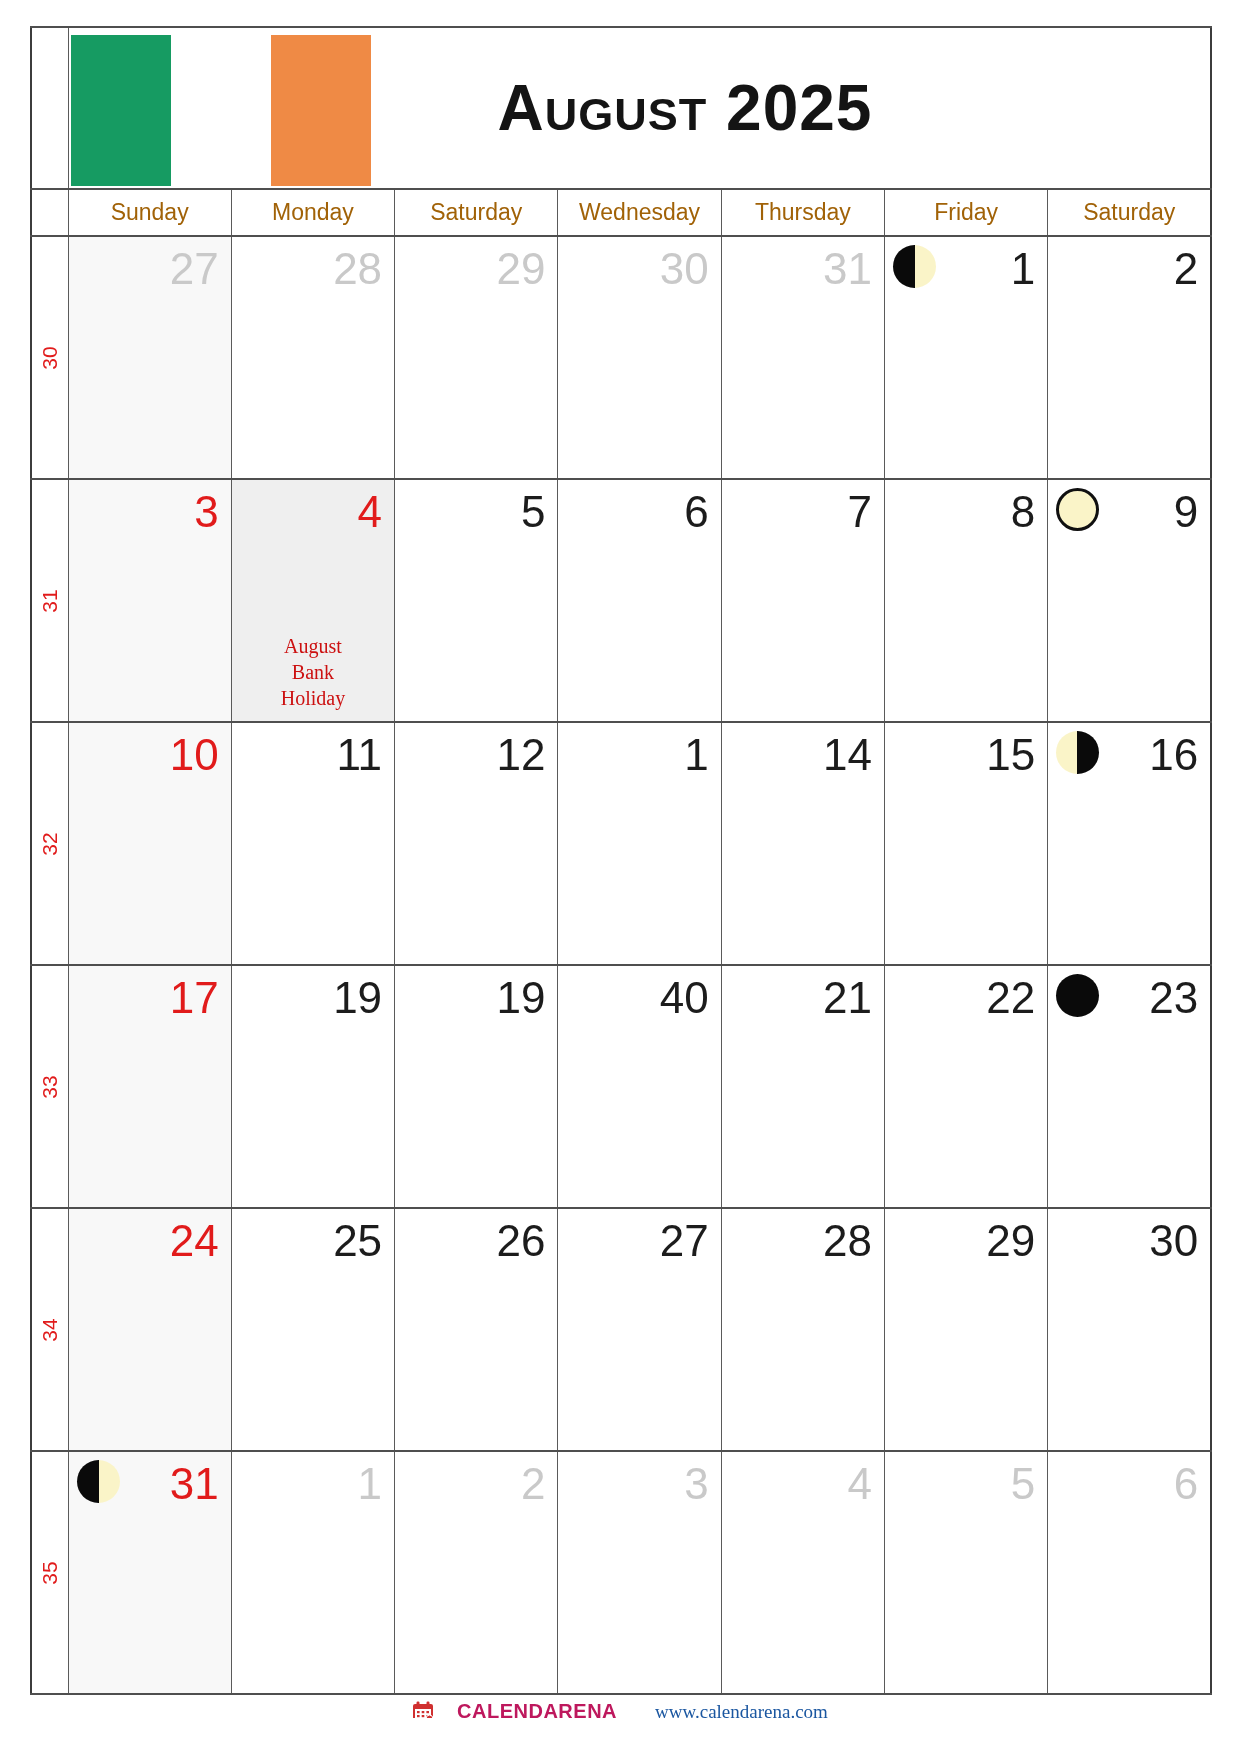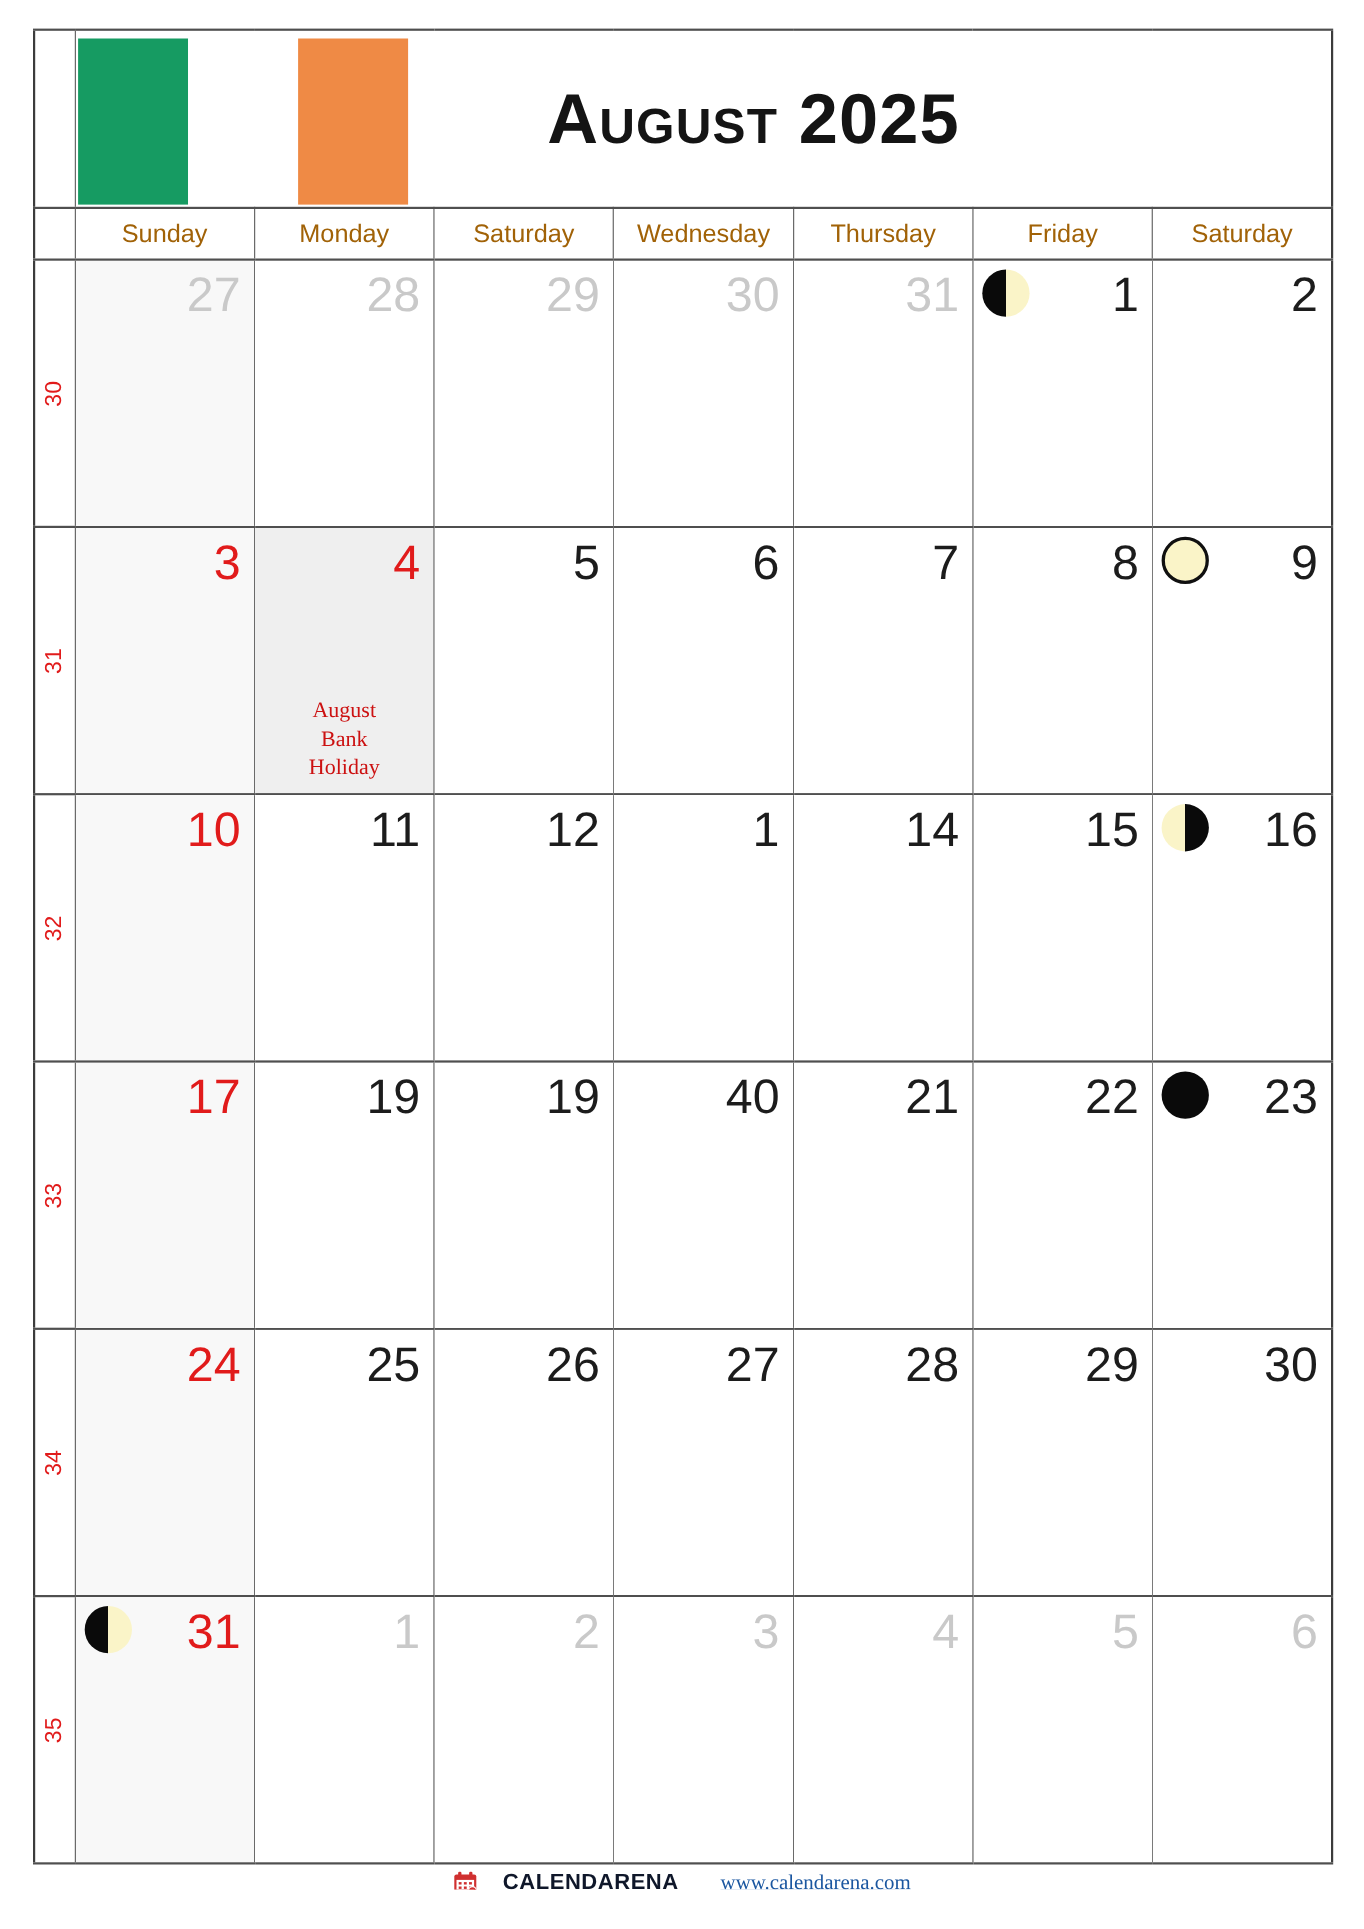--- a/index.html
+++ b/index.html
@@ -37,21 +37,21 @@
   .moon.new{background:#0a0a0a;}
   .moon.first-quarter{background:linear-gradient(90deg,#0a0a0a 50%,#faf4c8 50%);}
   .moon.last-quarter{background:linear-gradient(90deg,#faf4c8 50%,#0a0a0a 50%);}
   .holiday{position:absolute;bottom:10px;left:0;right:0;text-align:center;
            font-family:"Liberation Serif",serif;color:#cc1111;font-size:20px;
            line-height:1.3;padding:0 30px;}
   
   .footer{position:absolute;top:1700px;left:0;width:1240px;display:flex;
           align-items:center;justify-content:center;}
   .brand{display:flex;align-items:center;gap:23px;font-weight:700;font-size:20px;
-         letter-spacing:.5px;color:#0f172a;}
+         letter-spacing:.5px;color:#be185d;}
   .brand svg{display:block;}
   .site-link{font-family:"Liberation Serif",serif;font-size:19px;color:#1a56a0;
              text-decoration:underline;margin-left:38px;}
 </style>
 </head>
 <body>
 
 <div class="page">
 
   <table class="cal">

